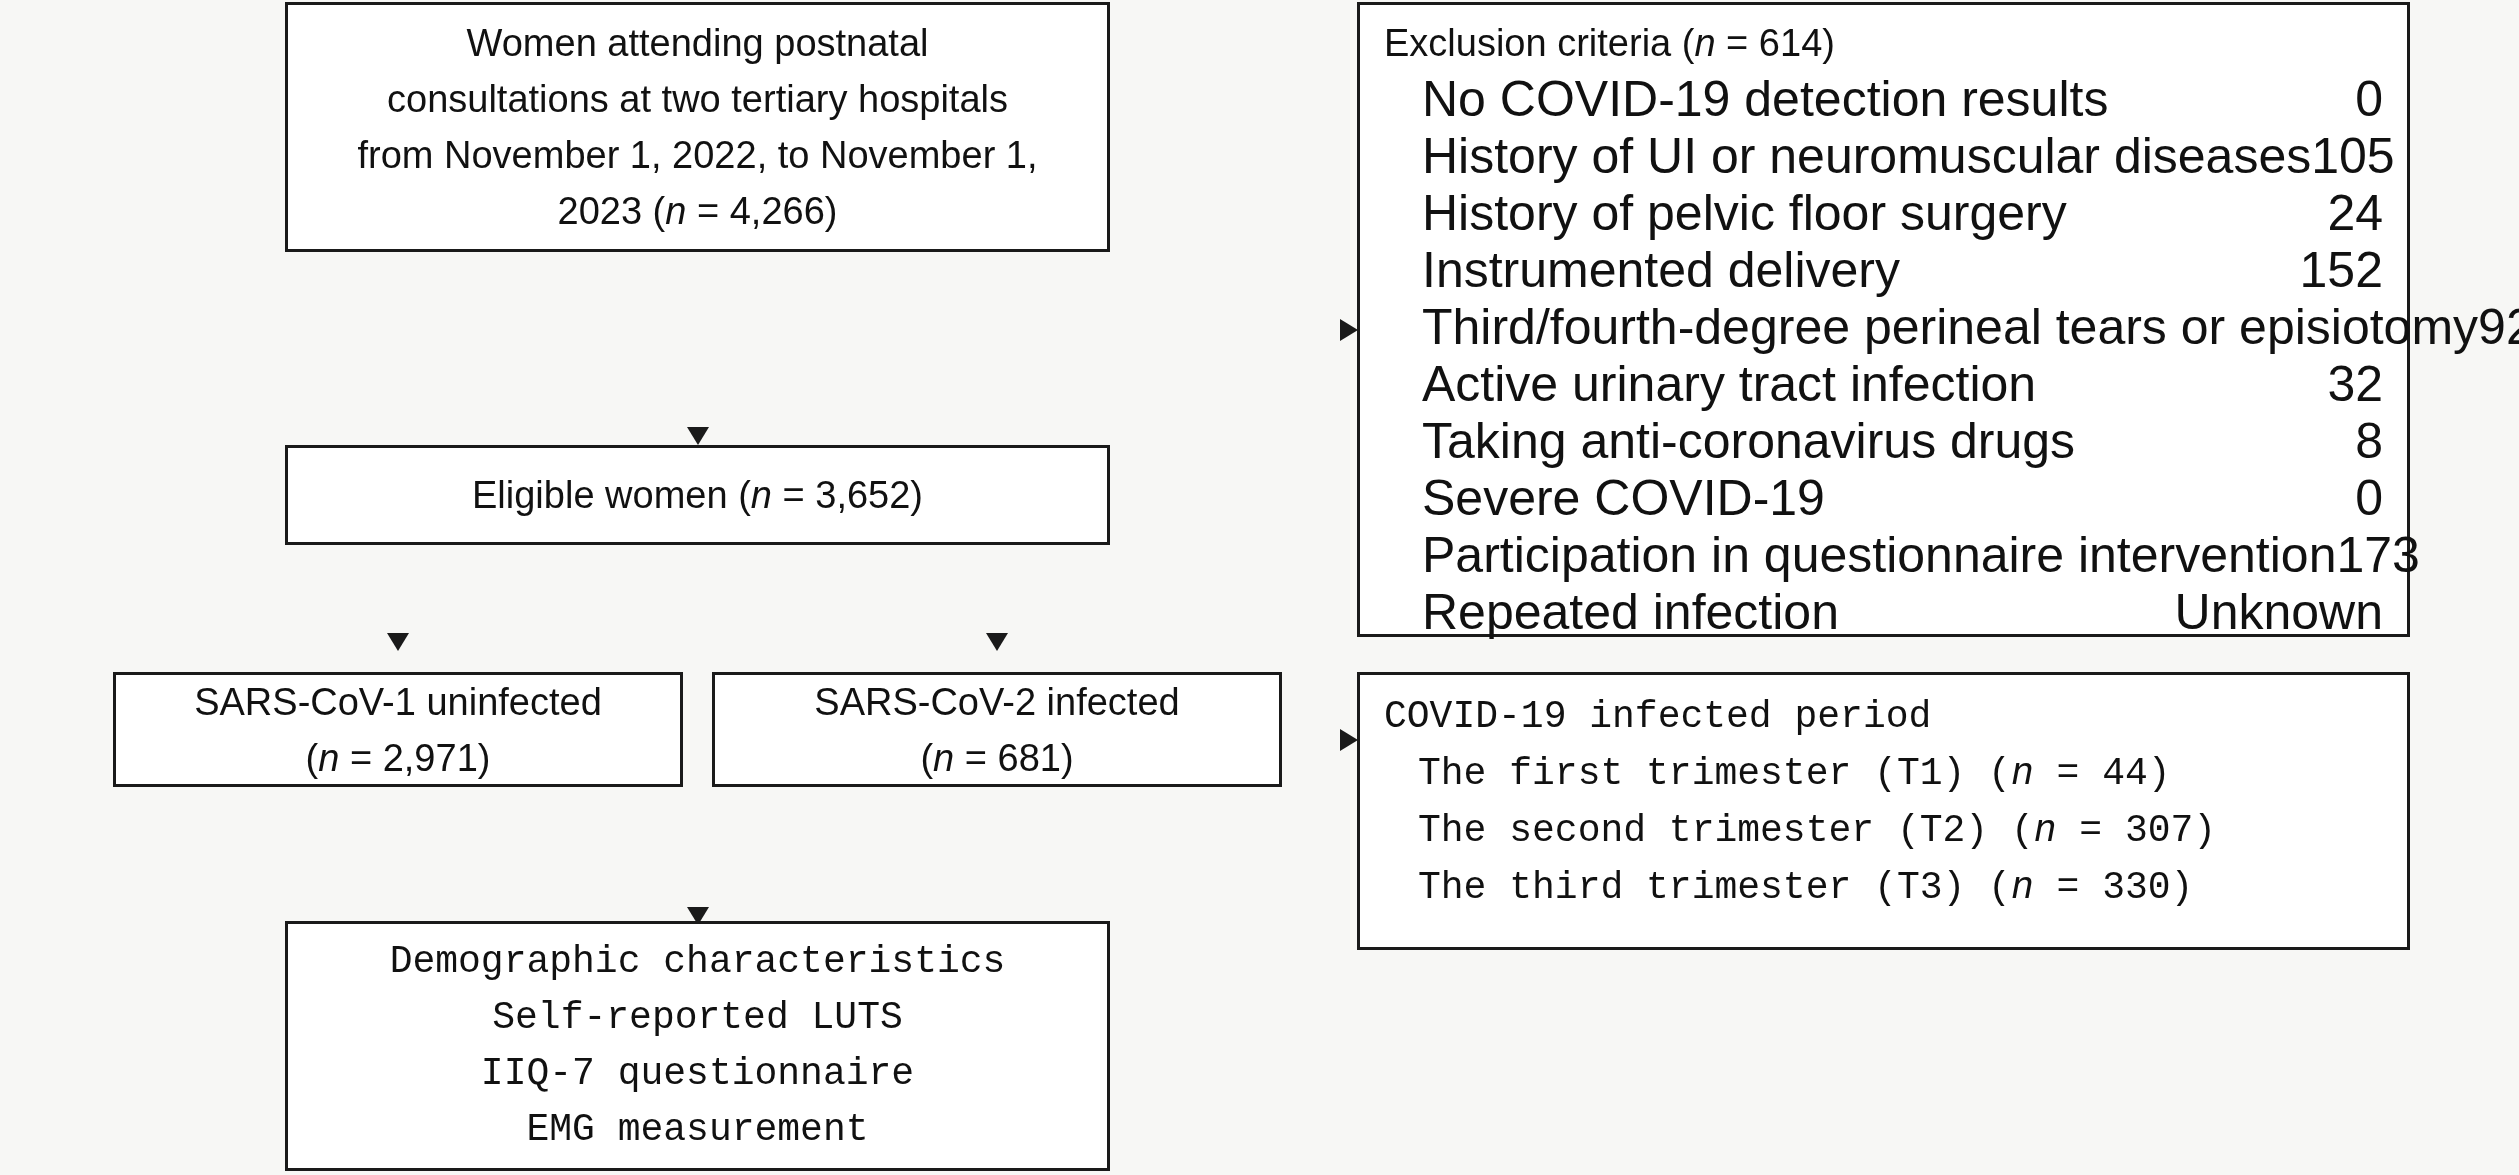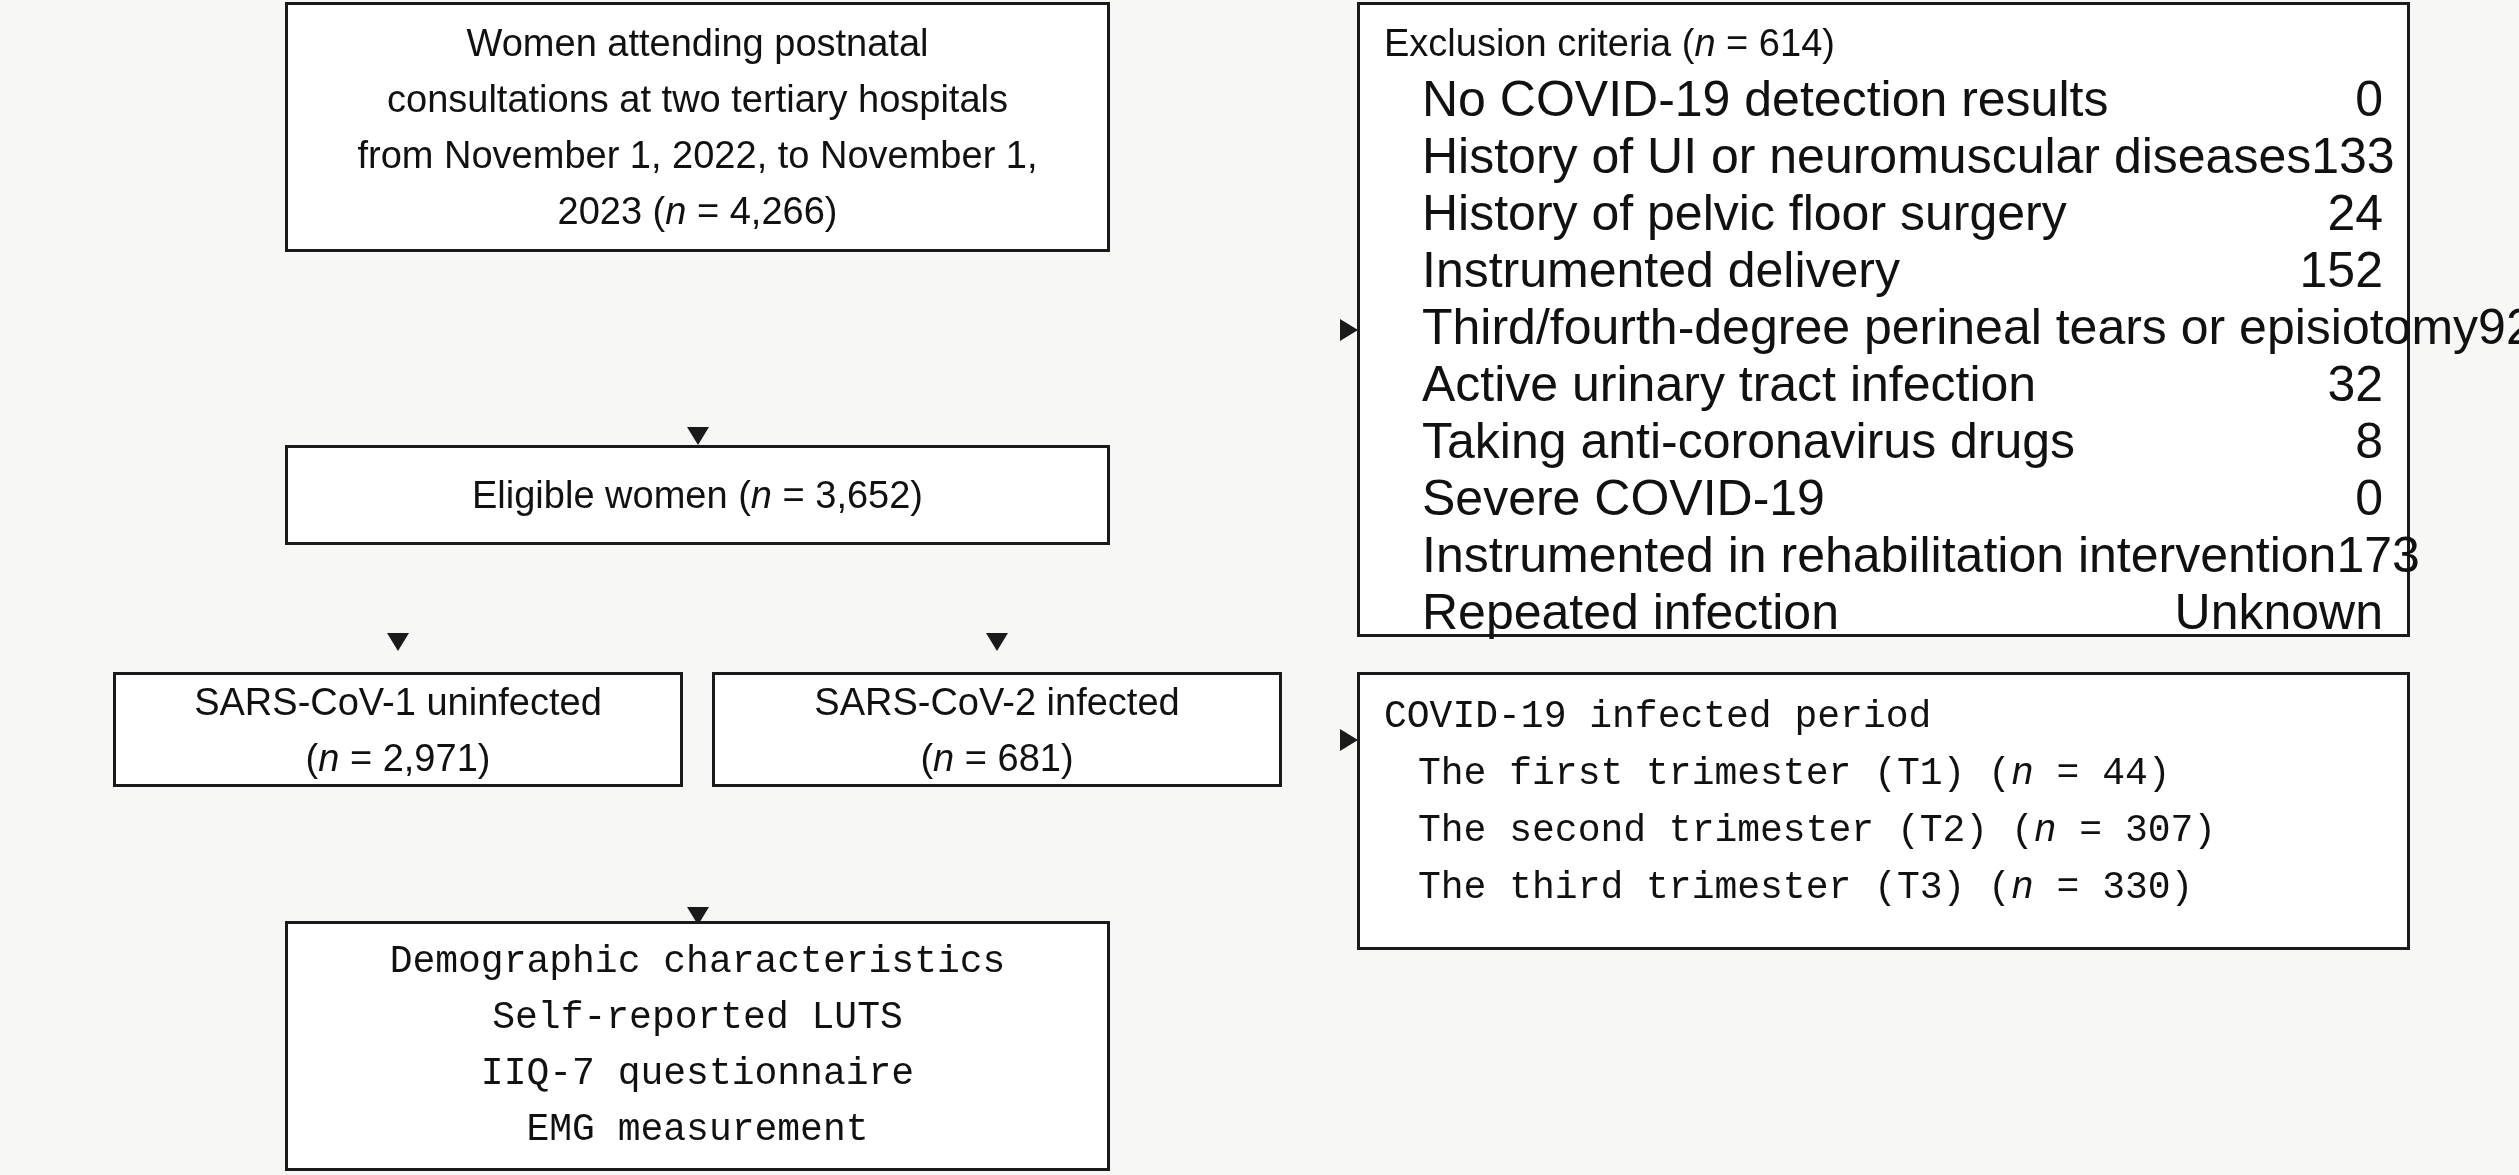--- a/index.html
+++ b/index.html
@@ -160,21 +160,21 @@
     <div class="crit-head">Exclusion criteria (<span class="italic">n</span> = 614)</div>
 
     <div class="crit-row">
       <span class="crit-label">No COVID-19 detection results</span>
       <span class="crit-spacer"></span>
       <span class="crit-val">0</span>
     </div>
     <div class="crit-row">
       <span class="crit-label">History of UI or neuromuscular diseases</span>
       <span class="crit-spacer"></span>
-      <span class="crit-val">133</span>
+      <span class="crit-val">105</span>
     </div>
     <div class="crit-row">
       <span class="crit-label">History of pelvic floor surgery</span>
       <span class="crit-spacer"></span>
       <span class="crit-val">24</span>
     </div>
     <div class="crit-row">
       <span class="crit-label">Instrumented delivery</span>
       <span class="crit-spacer"></span>
       <span class="crit-val">152</span>
@@ -193,21 +193,21 @@
       <span class="crit-label">Taking anti-coronavirus drugs</span>
       <span class="crit-spacer"></span>
       <span class="crit-val">8</span>
     </div>
     <div class="crit-row">
       <span class="crit-label">Severe COVID-19</span>
       <span class="crit-spacer"></span>
       <span class="crit-val">0</span>
     </div>
     <div class="crit-row">
-      <span class="crit-label">Instrumented in rehabilitation intervention</span>
+      <span class="crit-label">Participation in questionnaire intervention</span>
       <span class="crit-spacer"></span>
       <span class="crit-val">173</span>
     </div>
     <div class="crit-row">
       <span class="crit-label">Repeated infection</span>
       <span class="crit-spacer"></span>
       <span class="crit-val">Unknown</span>
     </div>
   </div>
 

